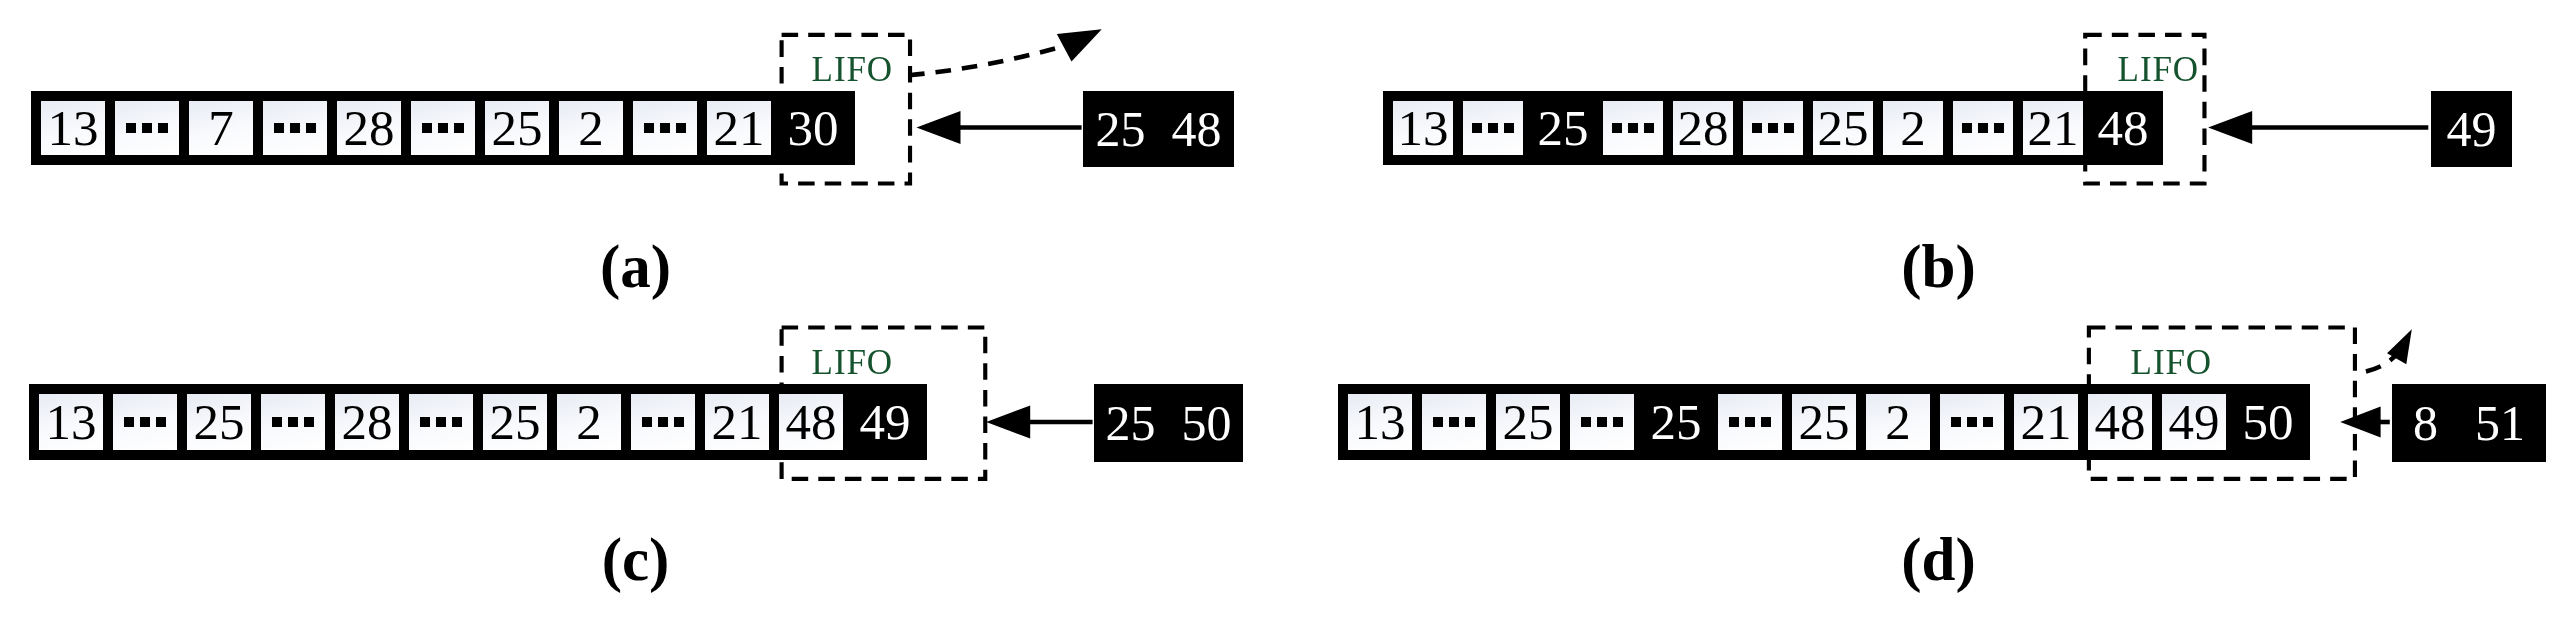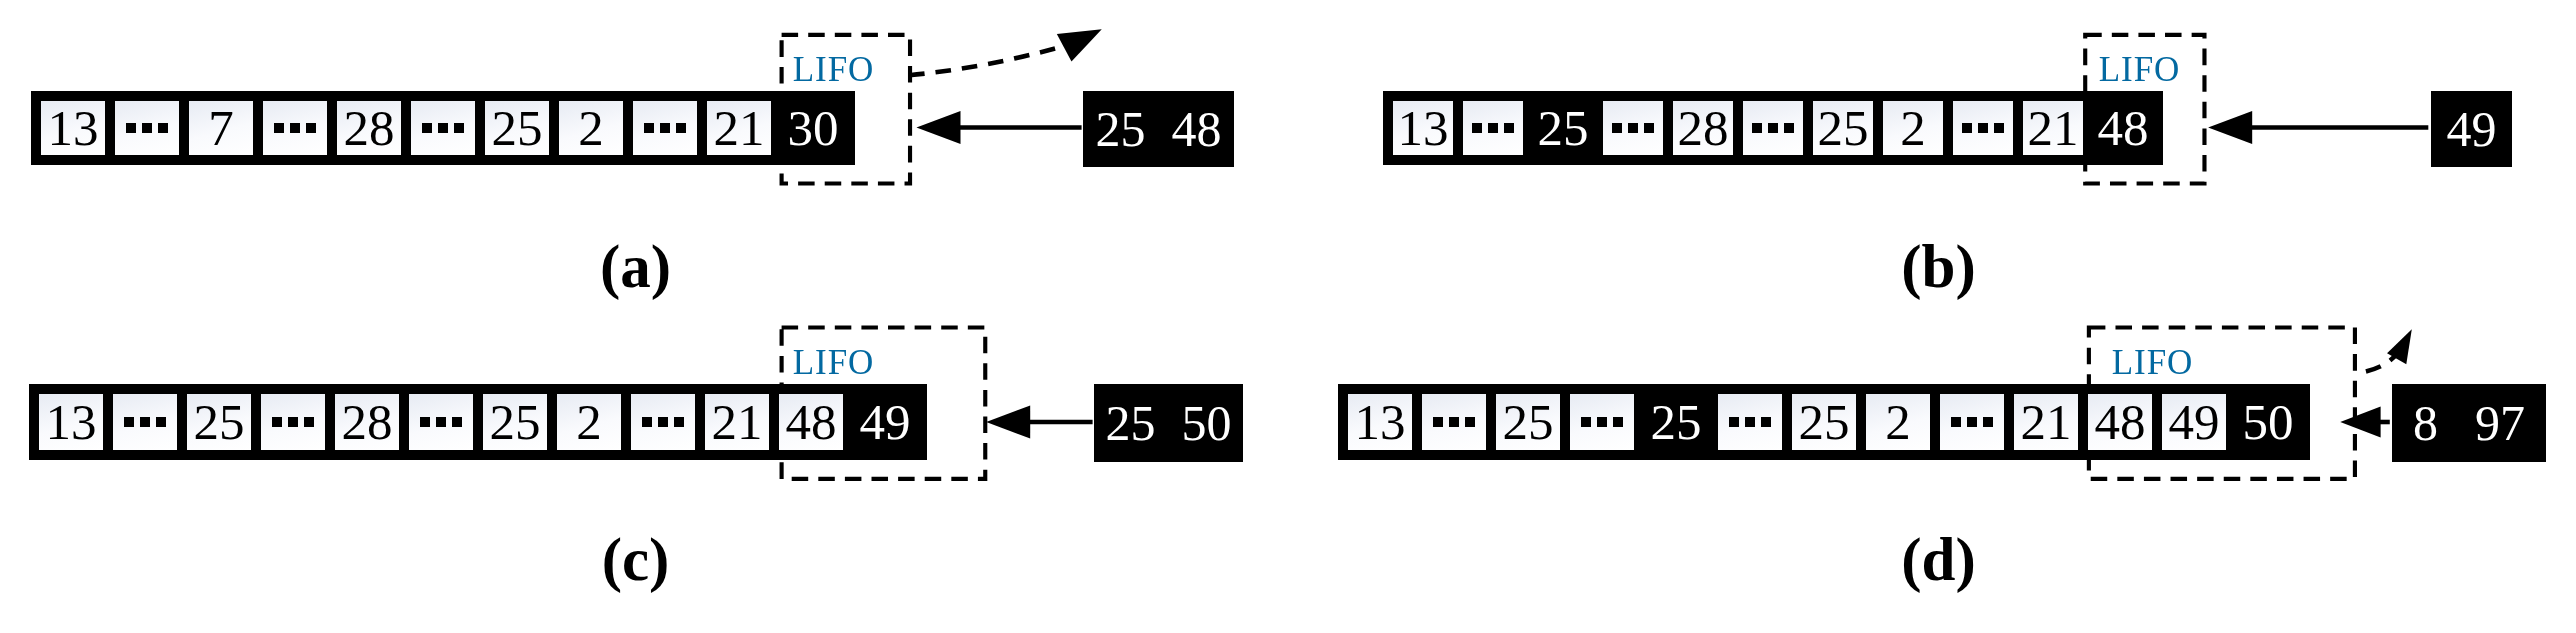--- a/index.html
+++ b/index.html
@@ -29,22 +29,22 @@
   .cell.filled{background:#000;border-color:#000;color:#fff;}
   .cell.dots{gap:6.4px;}
   .dot{width:10px;height:10px;background:#000;display:block;}
   
   .arr-a{left:31px;top:91px;}
   .arr-b{left:1383px;top:91px;}
   .arr-c{left:29px;top:384px;}
   .arr-d{left:1338px;top:384px;}
   
   .lifo-label{
-    position:absolute;width:119px;text-align:center;
-    font-size:35px;line-height:1;color:#0369a1;letter-spacing:0.9px;
+    position:absolute;width:119px;text-align:right;
+    font-size:35px;line-height:1;color:#14532d;letter-spacing:0.9px;
   }
   .lbl-a{left:774px;top:52px;}
   .lbl-b{left:2080px;top:52px;}
   .lbl-c{left:774px;top:345px;}
   .lbl-d{left:2093px;top:345px;}
   
   .incoming{
     position:absolute;background:#000;color:#fff;
     display:flex;align-items:center;justify-content:center;
     font-size:50px;line-height:1;gap:26px;
@@ -251,19 +251,19 @@
           <span class="dot"></span>
         </div>
         <div class="cell">21</div>
         <div class="cell">48</div>
         <div class="cell">49</div>
         <div class="cell filled">50</div>
       </div>
     <div class="lifo-label lbl-d">LIFO</div>
     <div class="incoming box-d">
         <span>8</span>
-        <span>97</span>
+        <span>51</span>
       </div>
     <div class="caption cap-d">(d)</div>
   </section>
 
 </div>
 
 
 </body></html>

